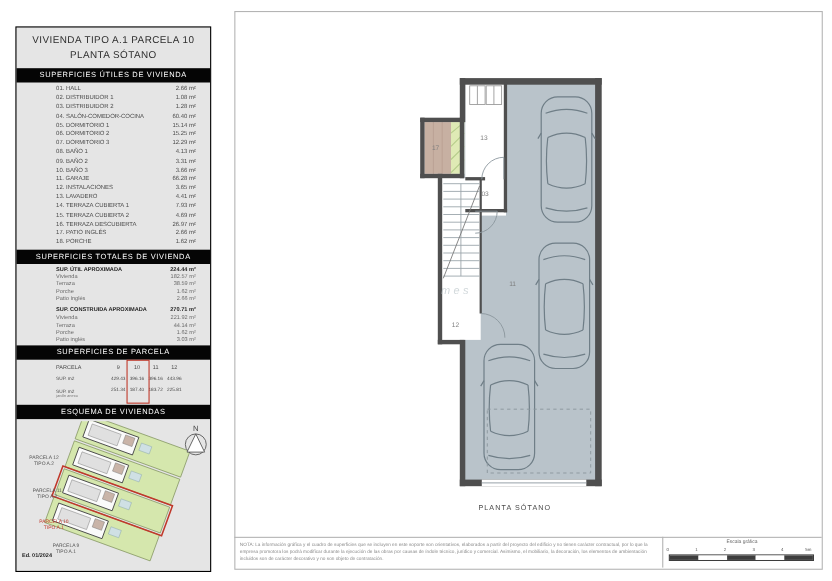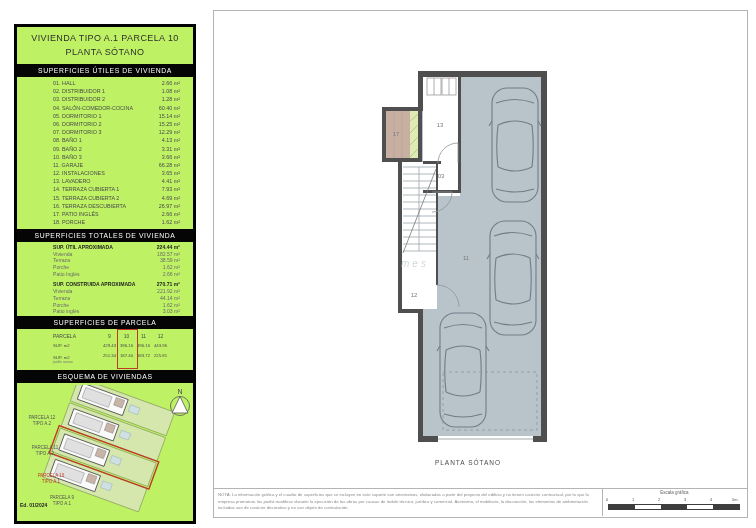--- a/index.html
+++ b/index.html
@@ -15,21 +15,21 @@
   .escala{left:604px;top:489px;width:141px;height:26px;font-size:4.5px;color:#666;}
   .escala .lbl{position:absolute;left:0;top:1px;width:100%;text-align:center;}
   .escala .ticks{position:absolute;left:2px;top:8px;width:137px;height:5px;font-size:4px;color:#555;}
   .escala .ticks span{position:absolute;top:0;}
   .sbar{position:absolute;left:4px;top:15px;width:130px;height:4px;border:1px solid #3d3d3d;display:flex;}
   .sbar i{flex:1 1 auto;}
   .sbar i:nth-child(odd){background:#3d3d3d;}
   .sbar i:nth-child(even){background:#fff;}
 
   
-  .panel{left:14px;top:24px;width:176px;height:494px;border:3px solid #000000;background:#bef264;}
+  .panel{left:14px;top:24px;width:176px;height:494px;border:1px solid #000000;background:#e5e5e5;}
   .sb-title{position:absolute;left:0;width:100%;text-align:center;font-size:9px;color:#2e2e2e;letter-spacing:.4px;}
   .bar{position:absolute;left:0;width:100%;height:13px;background:#050505;color:#fff;
        font-size:6.8px;letter-spacing:.6px;display:flex;align-items:center;justify-content:center;}
   .rows{position:absolute;left:0;width:100%;}
   .srow{display:flex;justify-content:space-between;padding:0 13px 0 36px;height:8.2px;
         line-height:8.2px;font-size:5.4px;color:#4a4a4a;}
   .totals .srow{height:6.7px;line-height:6.7px;font-size:5.1px;}
   .srow.bold{font-weight:bold;color:#222;}
   .srow.sub{color:#6a6a6a;}
   .ggap{height:4px;}

